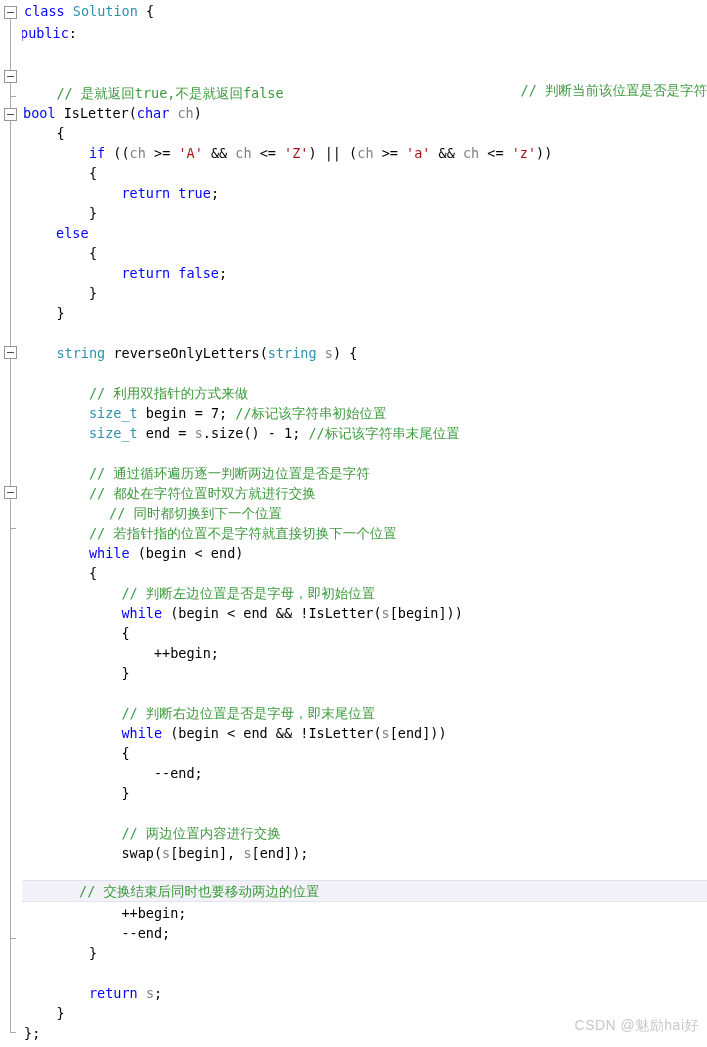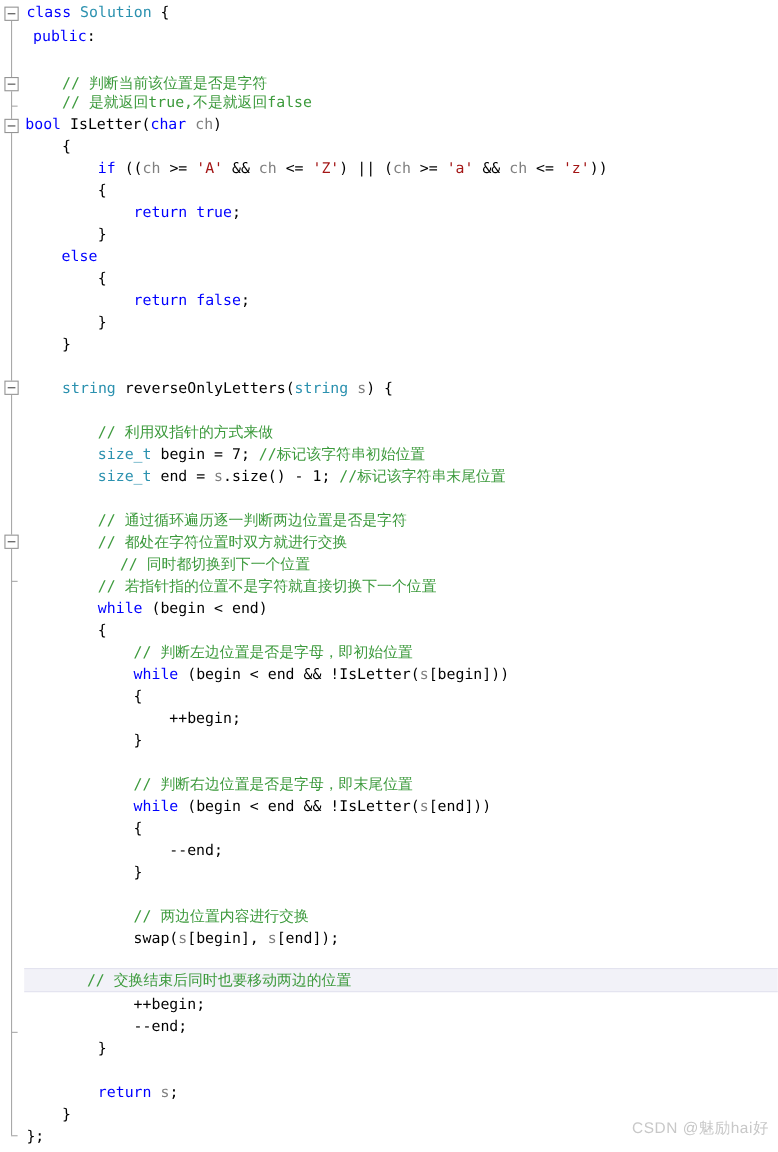--- a/index.html
+++ b/index.html
@@ -121,23 +121,23 @@
     white-space: nowrap;
   }
 </style>
 </head>
 <body>
 
 <div id="editor">
 
   <div id="code">
       <div class="line" style="top: 1px;"><span class="txt" style="padding-left: 24px;"><span class="kw">class </span><span class="typ">Solution</span><span class="id"> {</span></span></div>
-      <div class="line" style="top: 23px;"><span class="txt" style="padding-left: 30px;"><span class="kw">public</span><span class="id">:</span></span></div>
+      <div class="line" style="top: 23px;"><span class="txt" style="padding-left: 20px;"><span class="kw">public</span><span class="id">:</span></span></div>
       <div class="line" style="top: 43px;"><span class="txt" style="padding-left: 24px;"></span></div>
-      <div class="line" style="top: 66px;"><span class="txt" style="padding-left: 56.48px;"><span class="cmt">// 判断当前该位置是否是字符</span></span></div>
+      <div class="line" style="top: 80px; text-align: right;"><span class="txt" style="padding-left: 56.48px;"><span class="cmt">// 判断当前该位置是否是字符</span></span></div>
       <div class="line" style="top: 83px;"><span class="txt" style="padding-left: 56.48px;"><span class="cmt">// 是就返回true,不是就返回false</span></span></div>
       <div class="line" style="top: 103px;"><span class="txt" style="padding-left: 23px;"><span class="kw">bool</span><span class="id"> IsLetter(</span><span class="kw">char</span><span class="id"> </span><span class="var">ch</span><span class="id">)</span></span></div>
       <div class="line" style="top: 123px;"><span class="txt" style="padding-left: 56.48px;"><span class="id">{</span></span></div>
       <div class="line" style="top: 143px;"><span class="txt" style="padding-left: 88.96px;"><span class="kw">if</span><span class="id"> ((</span><span class="var">ch</span><span class="id"> &gt;= </span><span class="chr">'A'</span><span class="id"> &amp;&amp; </span><span class="var">ch</span><span class="id"> &lt;= </span><span class="chr">'Z'</span><span class="id">) || (</span><span class="var">ch</span><span class="id"> &gt;= </span><span class="chr">'a'</span><span class="id"> &amp;&amp; </span><span class="var">ch</span><span class="id"> &lt;= </span><span class="chr">'z'</span><span class="id">))</span></span></div>
       <div class="line" style="top: 163px;"><span class="txt" style="padding-left: 88.96px;"><span class="id">{</span></span></div>
       <div class="line" style="top: 183px;"><span class="txt" style="padding-left: 121.44px;"><span class="kw">return</span><span class="id"> </span><span class="kw">true</span><span class="id">;</span></span></div>
       <div class="line" style="top: 203px;"><span class="txt" style="padding-left: 88.96px;"><span class="id">}</span></span></div>
       <div class="line" style="top: 223px;"><span class="txt" style="padding-left: 56px;"><span class="kw">else</span></span></div>
       <div class="line" style="top: 243px;"><span class="txt" style="padding-left: 88.96px;"><span class="id">{</span></span></div>
       <div class="line" style="top: 263px;"><span class="txt" style="padding-left: 121.44px;"><span class="kw">return</span><span class="id"> </span><span class="kw">false</span><span class="id">;</span></span></div>

